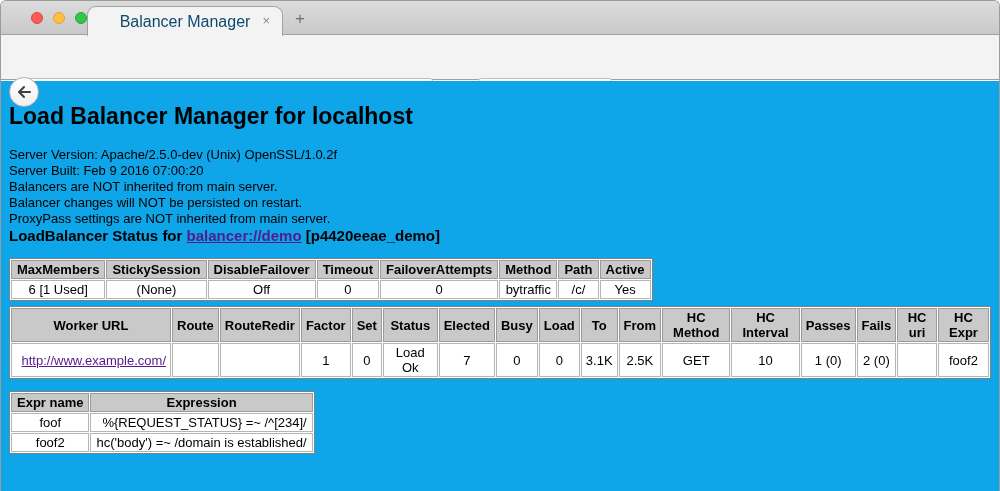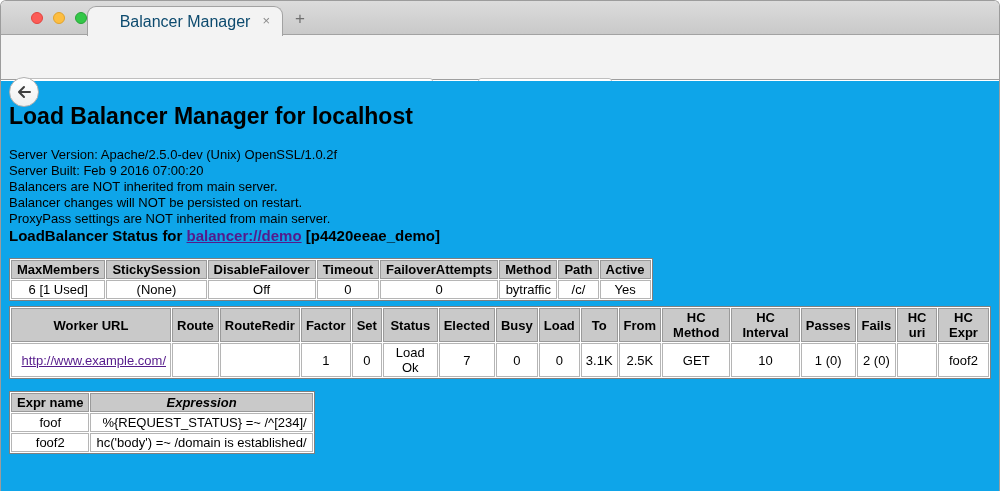--- a/index.html
+++ b/index.html
@@ -67,21 +67,21 @@
           border:1px solid #808080; background:#fff; }
   th { background:#c9c9c9; border:1px solid #9a9a9a; font-weight:bold; padding:1px 5px; text-align:center; }
   td { border:1px solid #b5b5b5; padding:1px 5px; text-align:center; }
   td.left { text-align:right; }
   table.t1 { margin-top:14px; }
   table.t2 { margin-top:5px; }
   table.t3 { margin-top:12px; }
   .t2 .urlcell { min-width:160px; }
   .t2 th, .t2 td { padding:1px 4px; }
   .t3 .namecol { min-width:76px; }
-  .t3 .exprcol { min-width:215px;font-style:italic; }
+  .t3 .exprcol { min-width:215px; }
 </style>
 </head>
 <body>
 
 <div class="window">
 
   <div class="tabbar">
     <div class="traffic">
       <span class="tl red"></span>
       <span class="tl yellow"></span>

